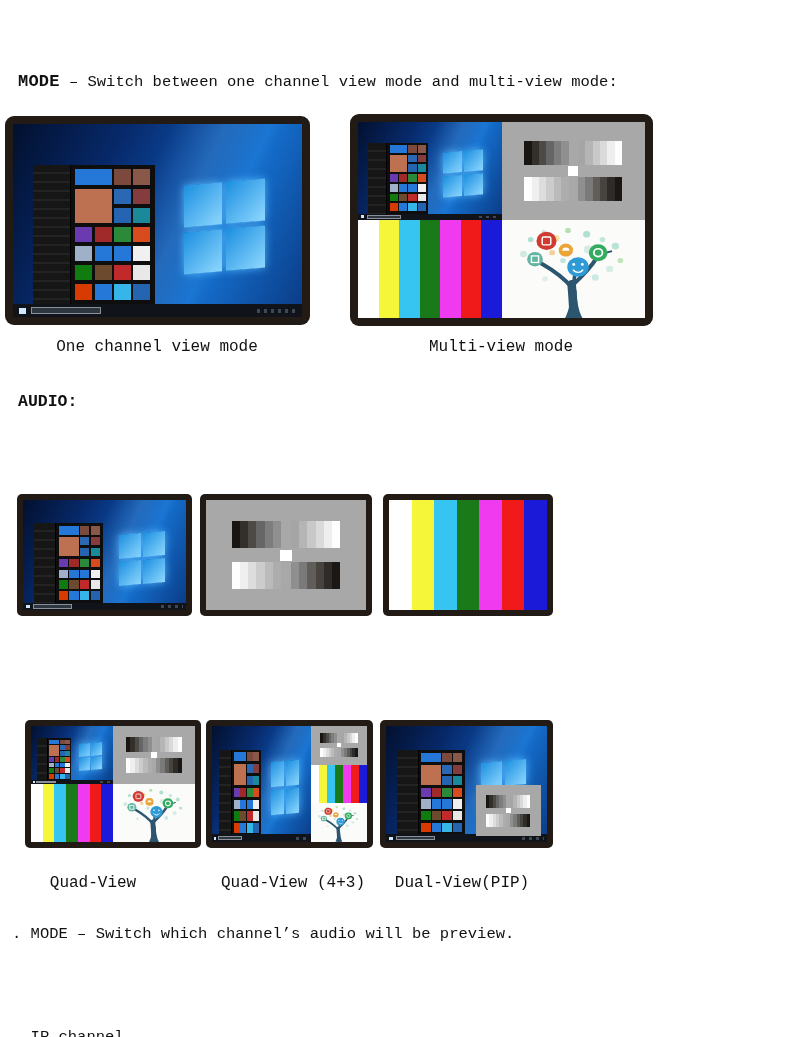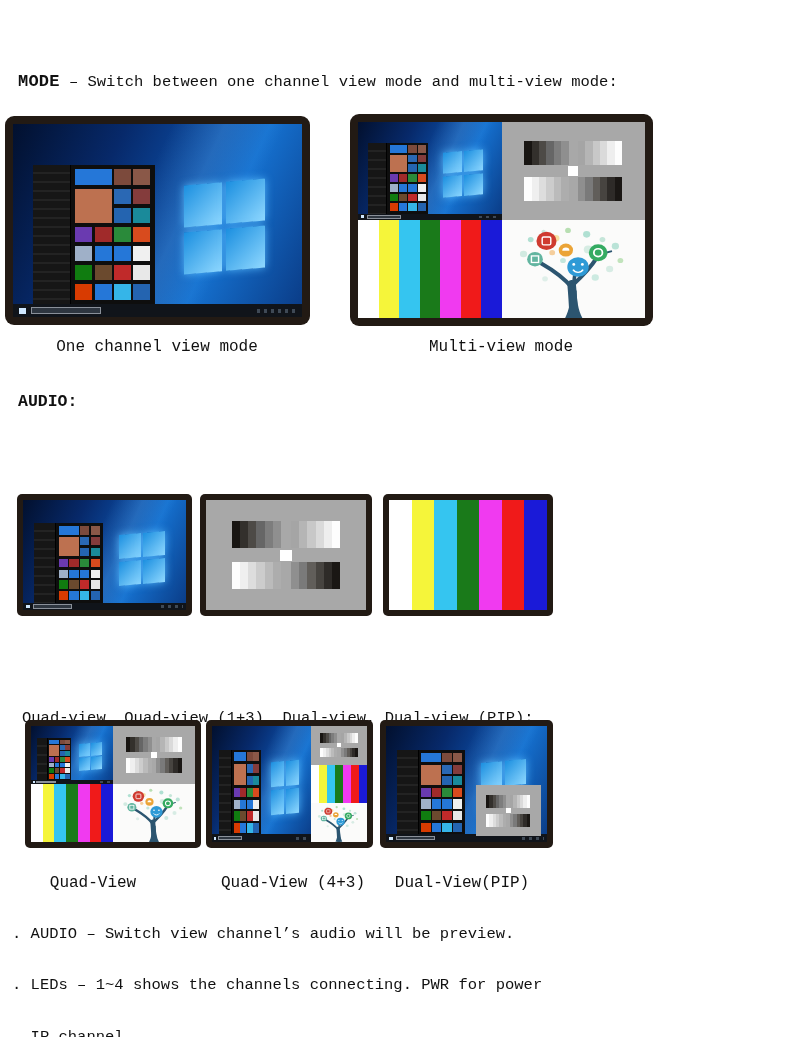--- a/index.html
+++ b/index.html
@@ -302,21 +302,20 @@
     <div class="gctr"></div>
   </div>
 </div>
   </div>
   <div class="monitor sm" style="left:383px;top:462px;width:170px;height:122px">
     <div class="screen">
   <div class="scr scr-bars"></div>
 </div>
   </div>
 
-  <p class="para2b">Quad-view, Quad-view (1+3), Dual-view, Dual-view (PIP):</p>
 
   <div class="monitor sm" style="left:25px;top:688px;width:176px;height:128px">
     <div class="screen quadgrid">
       <div class="cell">
   <div class="scr scr-win">
     <div class="beam"></div>
     <div class="winlogo">
               <i></i>
               <i></i>
               <i></i>
@@ -507,17 +506,16 @@
     <div class="gctr"></div>
   </div>
 </div>
     </div>
   </div>
 
   <div class="caption" style="left:93px;top:842px">Quad-View</div>
   <div class="caption" style="left:293px;top:842px">Quad-View (4+3)</div>
   <div class="caption" style="left:462px;top:842px">Dual-View(PIP)</div>
 
-  <div class="note" style="top:893px">. AUDIO – Switch view channel’s audio will be preview.</div>
-  <div class="note" style="top:944px">. LEDs – 1~4 shows the channels connecting. PWR for power</div>
+  <div class="note" style="top:893px">. MODE – Switch which channel’s audio will be preview.</div>
   <div class="note" style="top:996px">. IR channel</div>
 
 </div>
 
 </body></html>

